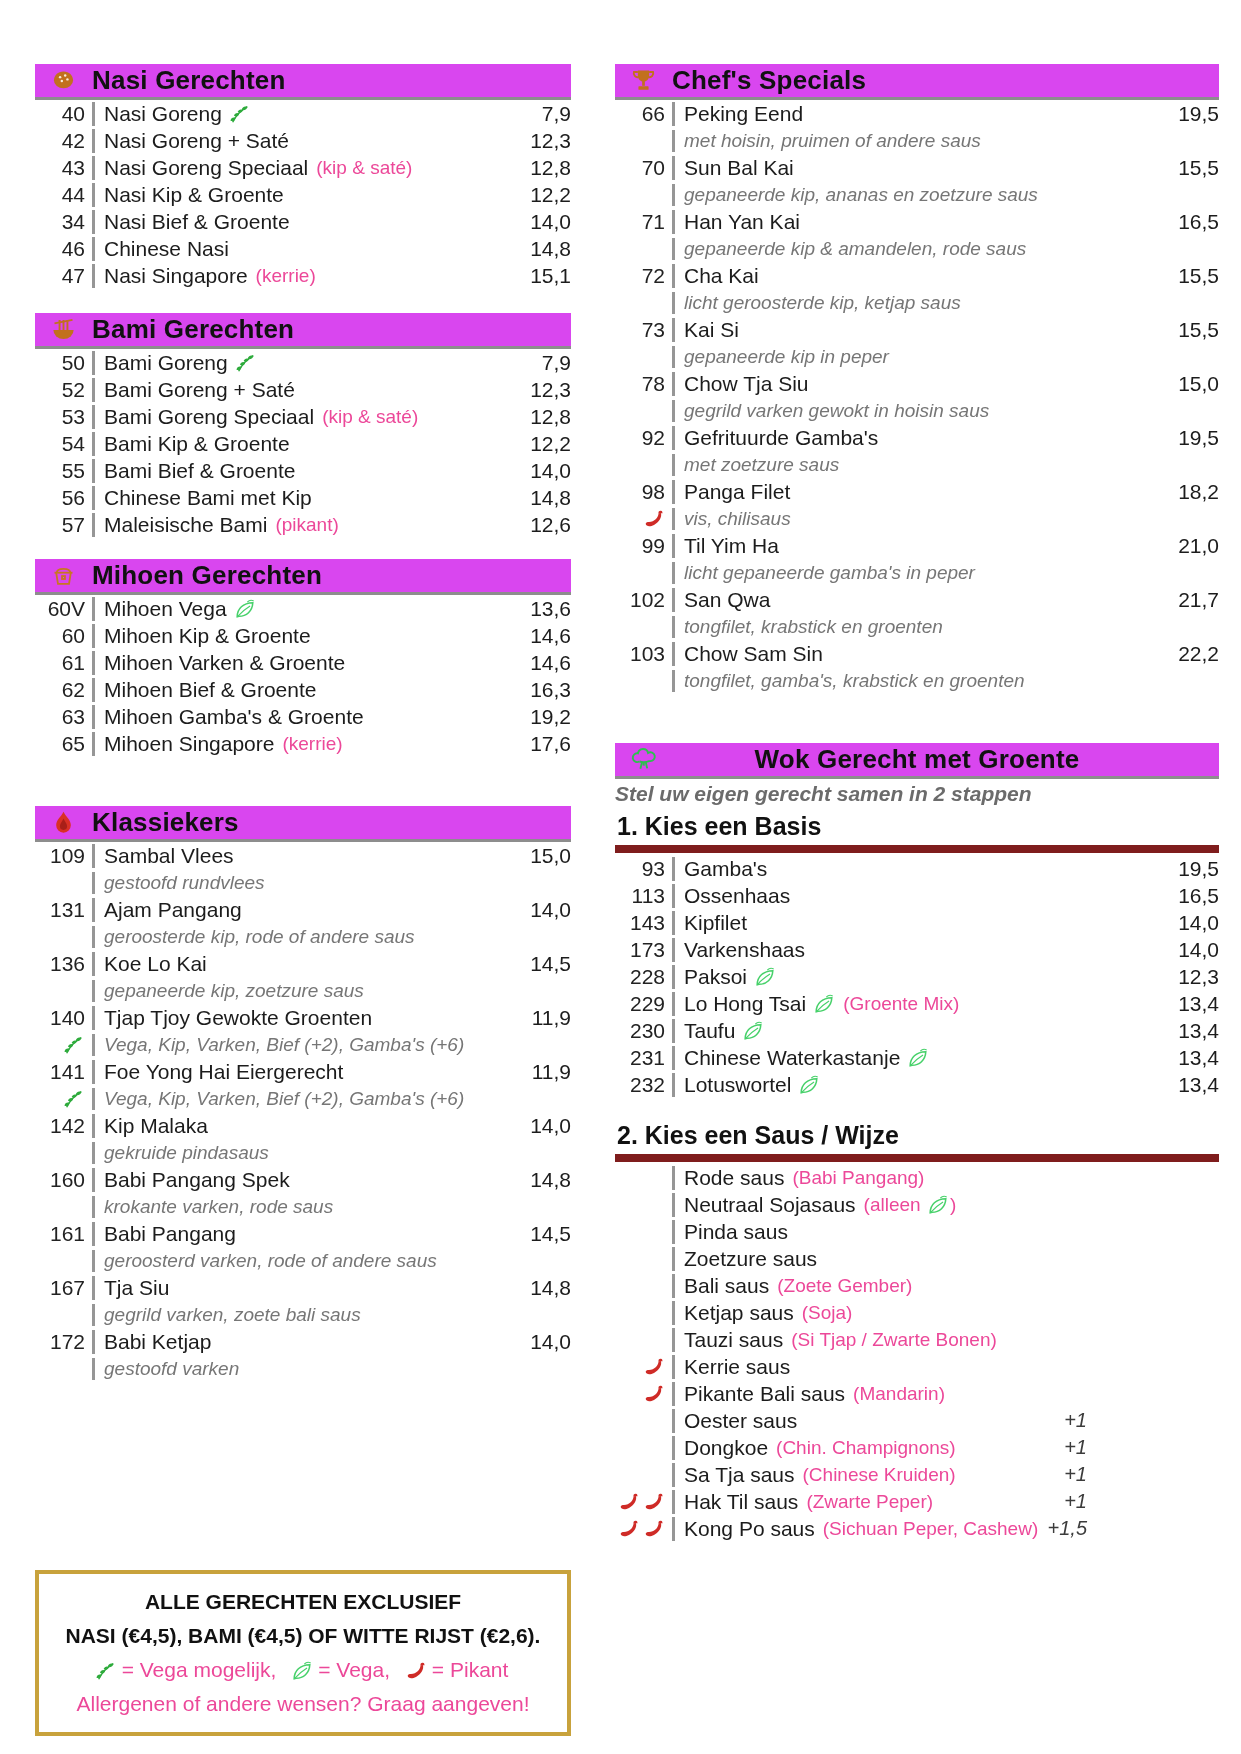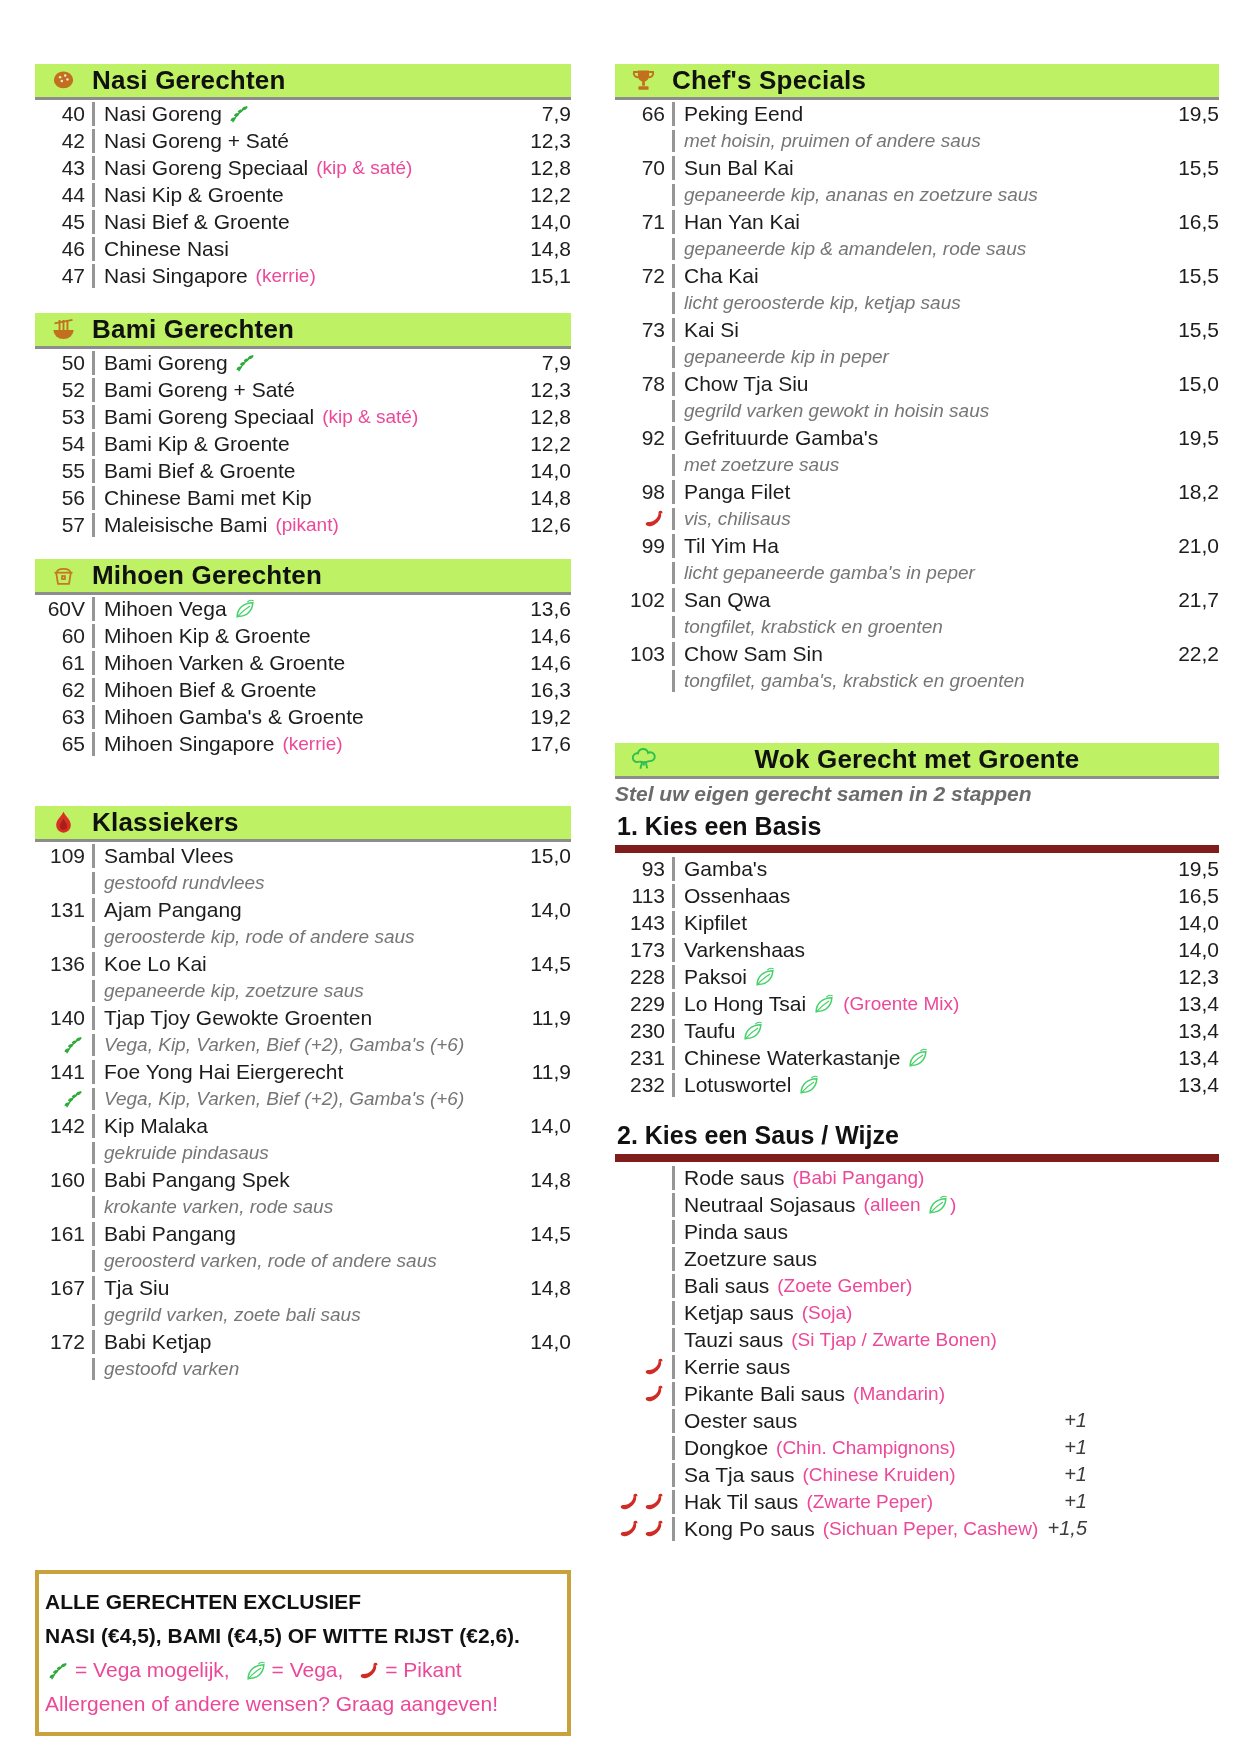--- a/index.html
+++ b/index.html
@@ -5,21 +5,21 @@
   html,body{margin:0;padding:0}
   body{width:1241px;height:1754px;background:#ffffff;position:relative;overflow:hidden;
        font-family:"Liberation Sans",sans-serif;color:#1c1c1c}
   .col{position:absolute;top:64px}
   .col-left{left:35px;width:536px}
   .col-right{left:615px;width:604px}
 
   .sec{margin-bottom:24px}
   .sec.gap-sm{margin-bottom:21px}
   .sec.gap-lg{margin-bottom:49px}
-  .sec-head{display:flex;align-items:center;height:33px;background:#bef264;border-bottom:3px solid #8d8d8d}
+  .sec-head{display:flex;align-items:center;height:33px;background:#d946ef;border-bottom:3px solid #8d8d8d}
   .sec-ic{width:57px;display:flex;justify-content:center;align-items:center}
   .sec-ic svg{width:27px;height:27px}
   .sec-title{font-weight:bold;font-size:26px;color:#111;letter-spacing:.2px}
 
   .mrow{display:flex;align-items:center;height:27px}
   .ncol{width:57px;display:flex;justify-content:flex-end;align-items:center;gap:3px;
         padding-right:7px;box-sizing:border-box;font-size:21px;color:#222}
   .rbody{flex:1;display:flex;align-items:center;border-left:3px solid #969696;padding-left:9px;min-width:0}
   .iname{font-size:21px;white-space:nowrap}
   .inote{font-size:19px;color:#ec4899;margin-left:8px;white-space:nowrap}
@@ -30,21 +30,21 @@
   .name-ic-wrap{margin-left:7px;display:inline-flex;align-items:center}
   .inote .ic{vertical-align:-5px;margin:0 1px}
 
   .wok-head .sec-title{flex:1;text-align:center;margin-right:57px}
   .wok-sub{font-size:21px;font-weight:bold;font-style:italic;color:#6b6b6b;
            height:30px;line-height:30px}
   .step-title{font-size:25px;font-weight:bold;color:#111;border-bottom:8px solid #7f1d1d;
               padding:3px 0 4px 2px;margin-bottom:2px}
   .step2{margin-top:20px}
 
-  .notice{margin-top:188px;border:4px solid #c8a23c;text-align:left;padding:11px 6px}
+  .notice{margin-top:188px;border:4px solid #c8a23c;text-align:center;padding:11px 6px}
   .notice-line-bold{font-size:21px;font-weight:bold;line-height:34px;color:#111}
   .notice-line-gray{font-size:21px;color:#ec4899;line-height:34px}
   .notice .ic{vertical-align:-5px;margin:0 5px 0 3px}
   .legend-seg{margin-right:6px}
 </style>
 </head>
 <body>
 
 <div class="page">
   <div class="col col-left">
@@ -103,21 +103,21 @@
       <div class="ncol">
               <span class="num">44</span>
             </div>
       <div class="rbody">
               <span class="iname">Nasi Kip &amp; Groente</span>
               <span class="iprice">12,2</span>
             </div>
           </div>
           <div class="mrow">
       <div class="ncol">
-              <span class="num">45</span>
+              <span class="num">34</span>
             </div>
       <div class="rbody">
               <span class="iname">Nasi Bief &amp; Groente</span>
               <span class="iprice">14,0</span>
             </div>
           </div>
           <div class="mrow">
       <div class="ncol">
               <span class="num">46</span>
             </div>

